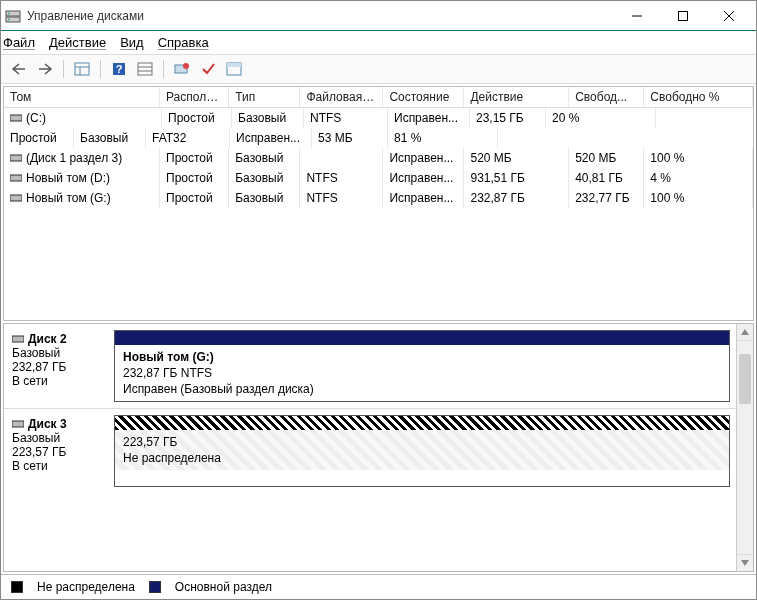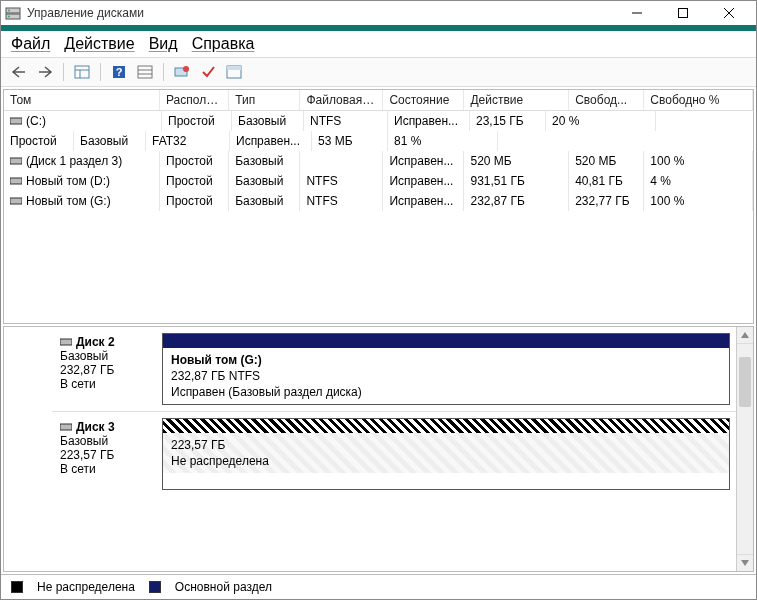--- a/index.html
+++ b/index.html
@@ -15,33 +15,33 @@
     display: flex;
     flex-direction: column;
   }
   
   .titlebar {
     height: 30px;
     display: flex;
     align-items: center;
     padding: 0 4px;
     background: #fff;
-    border-bottom: 6px solid #0f766e;
+    border-bottom: 1px solid #0f766e;
   }
   .titlebar .icon {
     width: 16px; height: 16px; margin-right: 6px;
   }
   .titlebar .title { flex: 1; font-size: 12px; color: #333; }
   .winbtn {
     width: 46px; height: 30px; display: flex; align-items: center; justify-content: center;
     color: #444;
   }
   
   .menubar {
-    display: flex; gap: 14px; padding: 4px 10px; font-size: 16px;
+    display: flex; gap: 14px; padding: 4px 2px; font-size: 13px;
   }
   .menubar span { text-decoration: underline; text-decoration-color: #999; text-underline-offset: 2px; }
   
   .toolbar {
     display: flex; align-items: center; gap: 2px; padding: 3px 6px;
     border-top: 1px solid #ddd; border-bottom: 1px solid #ddd;
     background: #fafafa;
   }
   .tbtn {
     width: 24px; height: 22px; display: flex; align-items: center; justify-content: center;
@@ -68,21 +68,21 @@
   .c-vol{width:158px} .c-lay{width:70px} .c-type{width:72px}
   .c-fs{width:84px} .c-state{width:82px} .c-cap{width:106px}
   .c-free{width:76px} .c-pct{width:110px; border-right:none;}
   .vrow { display: flex; }
   .vrow .c-vol { display: flex; align-items: center; gap: 4px; }
   .disk-ico { width: 12px; height: 10px; display:inline-block; }
   
   .graphpane {
     flex: 1; display: flex; border: 1px solid #bbb; margin: 2px; overflow: hidden;
   }
-  .graph-scroll { flex: 1; overflow-y: auto; margin-left: 48px; }
+  .graph-scroll { flex: 1; overflow-y: auto; }
   .graph-vsb { width: 17px; background: #f0f0f0; border-left: 1px solid #ccc; position: relative; }
   .sb-btn { position:absolute; left:0; right:0; height:17px; display:flex;align-items:center;justify-content:center;color:#666;}
   .sb-btn.t{top:0;border-bottom:1px solid #ddd;}
   .sb-btn.b{bottom:0;border-top:1px solid #ddd;}
   .sb-thumb{position:absolute;left:2px;right:2px;top:30px;height:50px;background:#cdcdcd;border-radius:2px;}
   .diskblock {
     display: flex; border-top: 1px solid #ddd; padding: 0;
   }
   .diskblock:first-child { border-top:none; }
   .diskmeta {

